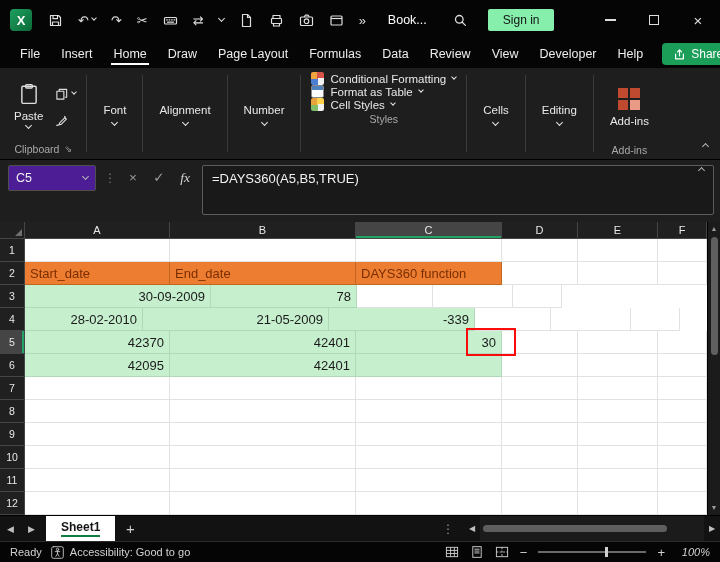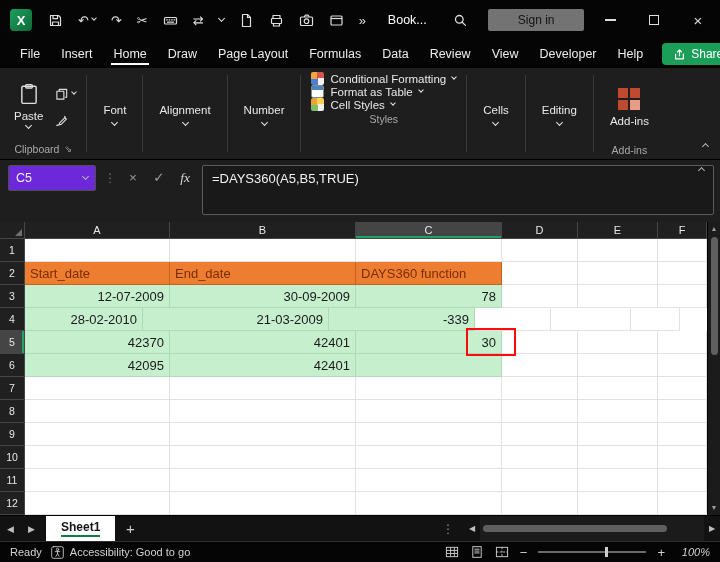--- a/index.html
+++ b/index.html
@@ -13,21 +13,21 @@
   .chev.tiny { width:4px; height:4px; }
 
   
   .titlebar { flex:none; height:40px; background:#050505; display:flex; align-items:center; padding-left:10px; color:#e3e3e3; }
   .app-icon { width:22px; height:22px; border-radius:4px; background:linear-gradient(135deg,#1d9e5f,#0c6b38); color:#fff; font-weight:bold; font-size:13px; display:flex; align-items:center; justify-content:center; flex:none; }
   .qat { display:flex; align-items:center; gap:15px; margin-left:16px; }
   .qat .ic { display:flex; align-items:center; gap:3px; font-size:13px; color:#dedede; line-height:1; }
   .qat svg, .tb-ic svg { display:block; }
   .doc-title { margin-left:22px; font-size:12.5px; color:#fff; }
   .tb-ic { margin-left:26px; display:flex; align-items:center; color:#dedede; }
-  .signin { margin-left:20px; background:#737373; color:#141414; font-size:12px; padding:4px 30px; border-radius:2px; white-space:nowrap; }
+  .signin { margin-left:20px; background:#86efac; color:#141414; font-size:12px; padding:4px 15px; border-radius:2px; white-space:nowrap; }
   .win-controls { margin-left:auto; display:flex; height:40px; }
   .win-btn { width:44px; height:40px; display:flex; align-items:center; justify-content:center; color:#ddd; font-size:15px; }
   .min-bar { width:11px; height:1.5px; background:#ddd; }
   .max-box { width:10px; height:10px; border:1.2px solid #ddd; }
 
   
   .menubar { flex:none; height:28px; background:#050505; display:flex; align-items:center; padding-left:18px; }
   .menu-item { color:#ededed; font-size:12.5px; margin-right:17px; padding:4px 2px 5px; white-space:nowrap; }
   .menu-item.active { border-bottom:2.5px solid #fff; padding-bottom:2.5px; }
   .share-btn { margin-left:auto; margin-right:10px; background:#1a9e58; color:#fff; font-size:12px; padding:4px 11px; border-radius:4px; display:flex; align-items:center; gap:5px; }
@@ -50,21 +50,21 @@
   .fat-icon { background:linear-gradient(#4f81bd 0 35%, #fff 35% 100%); border:1px solid #8a8a8a; }
   .cs-icon { background:conic-gradient(#ffd34d 0 25%, #f2f2f2 25% 50%, #7fbf6a 50% 75%, #e8a33d 75%); }
   .addins-btn { display:flex; flex-direction:column; align-items:center; justify-content:center; gap:5px; color:#e8e8e8; font-size:11.5px; height:100%; padding:0 10px; }
   .addins-icon { display:grid; grid-template-columns:10px 10px; grid-template-rows:10px 10px; gap:2px; }
   .addins-icon span { background:#c04a2f; }
   .addins-icon span:last-child { background:#e99b85; }
   .ribbon-collapse { position:absolute; right:12px; bottom:8px; color:#b5b5b5; }
 
   
   .formula-row { flex:none; height:62px; background:#1e1e1e; display:flex; align-items:flex-start; padding:5px 6px 0 8px; gap:8px; }
-  .name-box { width:88px; height:26px; background:#6d28d9; border:1px solid #4f4f4f; border-radius:2px; display:flex; align-items:center; color:#f0f0f0; font-size:12.5px; padding:0 7px; flex:none; }
+  .name-box { width:88px; height:26px; background:#4c1d95; border:1px solid #4f4f4f; border-radius:2px; display:flex; align-items:center; color:#f0f0f0; font-size:12.5px; padding:0 7px; flex:none; }
   .name-box span:first-child { flex:1; }
   .name-box .chev { color:#b5b5b5; }
   .fdots { color:#787878; font-size:12px; line-height:26px; }
   .fbtn { color:#9a9a9a; font-size:13.5px; width:18px; text-align:center; height:26px; line-height:26px; }
   .fbtn.fx { font-style:italic; font-family:"Liberation Serif", serif; color:#d6d6d6; }
   .formula-input { flex:1; height:50px; background:#191919; border:1px solid #5c5c5c; border-radius:2px; color:#f2f2f2; font-size:13px; padding:5px 9px; position:relative; overflow:hidden; }
   .fcollapse { position:absolute; top:9px; right:9px; color:#b0b0b0; }
 
   
   .grid-wrap { flex:none; height:293px; display:flex; background:#fff; }
@@ -370,31 +370,30 @@
           <div class="g-rowhdr">2</div>
           <div class="g-cell c-orange c-left" style="width: 145px;">Start_date</div>
           <div class="g-cell c-orange c-left" style="width: 186px;">End_date</div>
           <div class="g-cell c-orange c-left" style="width: 146px;">DAYS360 function</div>
           <div class="g-cell" style="width: 76px;"></div>
           <div class="g-cell" style="width: 80px;"></div>
           <div class="g-cell" style="width: 49px;"></div>
         </div>
         <div class="g-row">
           <div class="g-rowhdr">3</div>
-          <div class="g-cell c-green" style="width: 145px;">12-07-2009</div>
           <div class="g-cell c-green" style="width: 186px;">30-09-2009</div>
           <div class="g-cell c-green" style="width: 146px;">78</div>
           <div class="g-cell" style="width: 76px;"></div>
           <div class="g-cell" style="width: 80px;"></div>
           <div class="g-cell" style="width: 49px;"></div>
         </div>
         <div class="g-row">
           <div class="g-rowhdr">4</div>
           <div class="g-cell c-green" style="width: 118px;">28-02-2010</div>
-          <div class="g-cell c-green" style="width: 186px;">21-03-2009</div>
+          <div class="g-cell c-green" style="width: 186px;">21-05-2009</div>
           <div class="g-cell c-green" style="width: 146px; text-align: right;">-339</div>
           <div class="g-cell" style="width: 76px;"></div>
           <div class="g-cell" style="width: 80px;"></div>
           <div class="g-cell" style="width: 49px;"></div>
         </div>
         <div class="g-row">
           <div class="g-rowhdr sel-row">5</div>
           <div class="g-cell c-green" style="width: 145px;">42370</div>
           <div class="g-cell c-green" style="width: 186px;">42401</div>
           <div class="g-cell c-green" style="width: 146px;">30</div>

